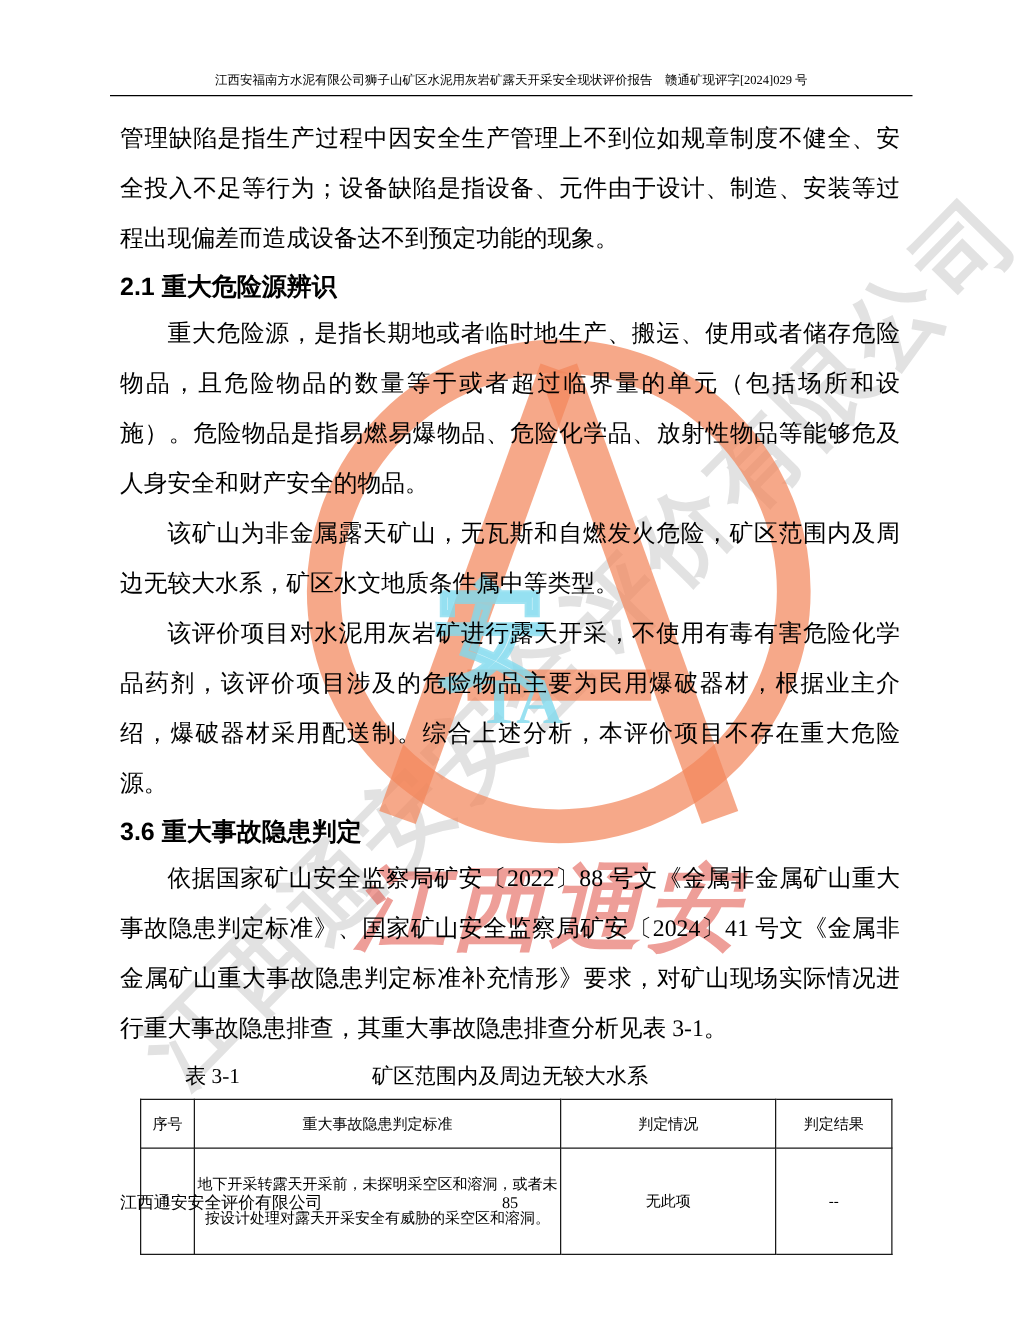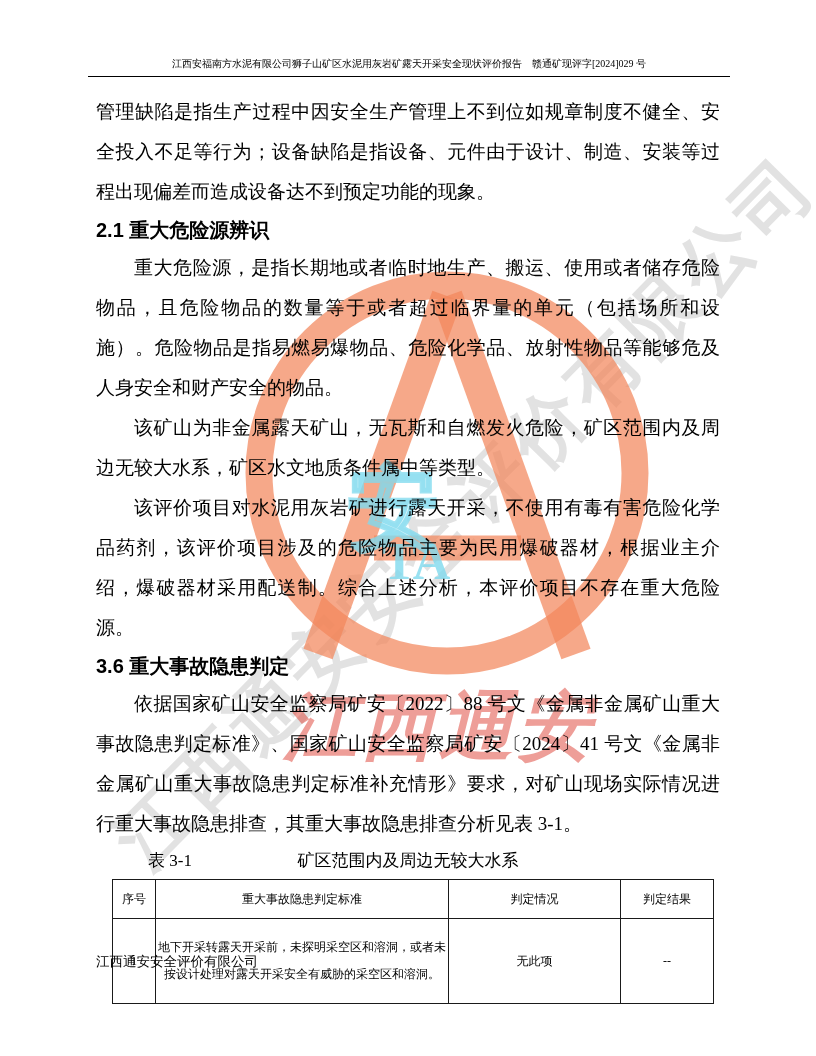--- a/index.html
+++ b/index.html
@@ -157,15 +157,16 @@
           <td class="std-cell">地下开采转露天开采前，未探明采空区和溶洞，或者未按设计处理对露天开采安全有威胁的采空区和溶洞。</td>
           <td>无此项</td>
           <td>--</td>
         </tr>
       </tbody>
     </table>
   </div>
 
   <div class="doc-footer">
     <span class="footer-company">江西通安安全评价有限公司</span>
+    <span class="footer-page">85</span>
   </div>
 
 </div>
 
 </body></html>

